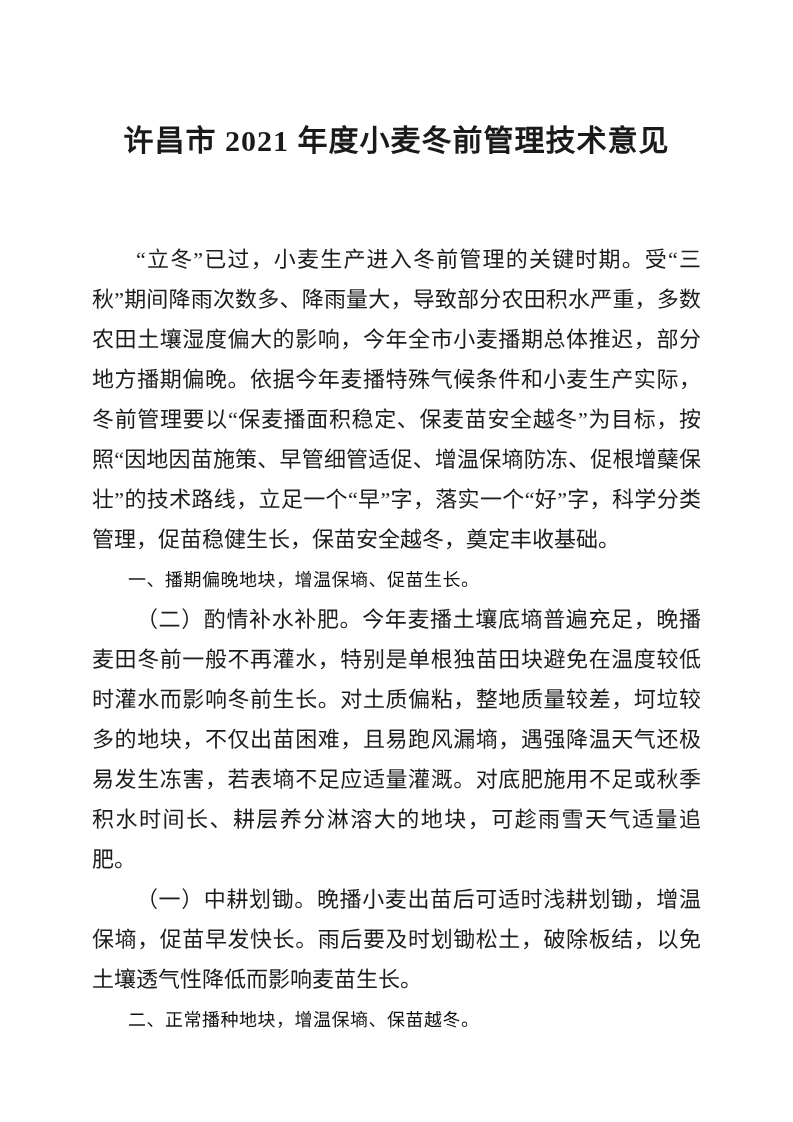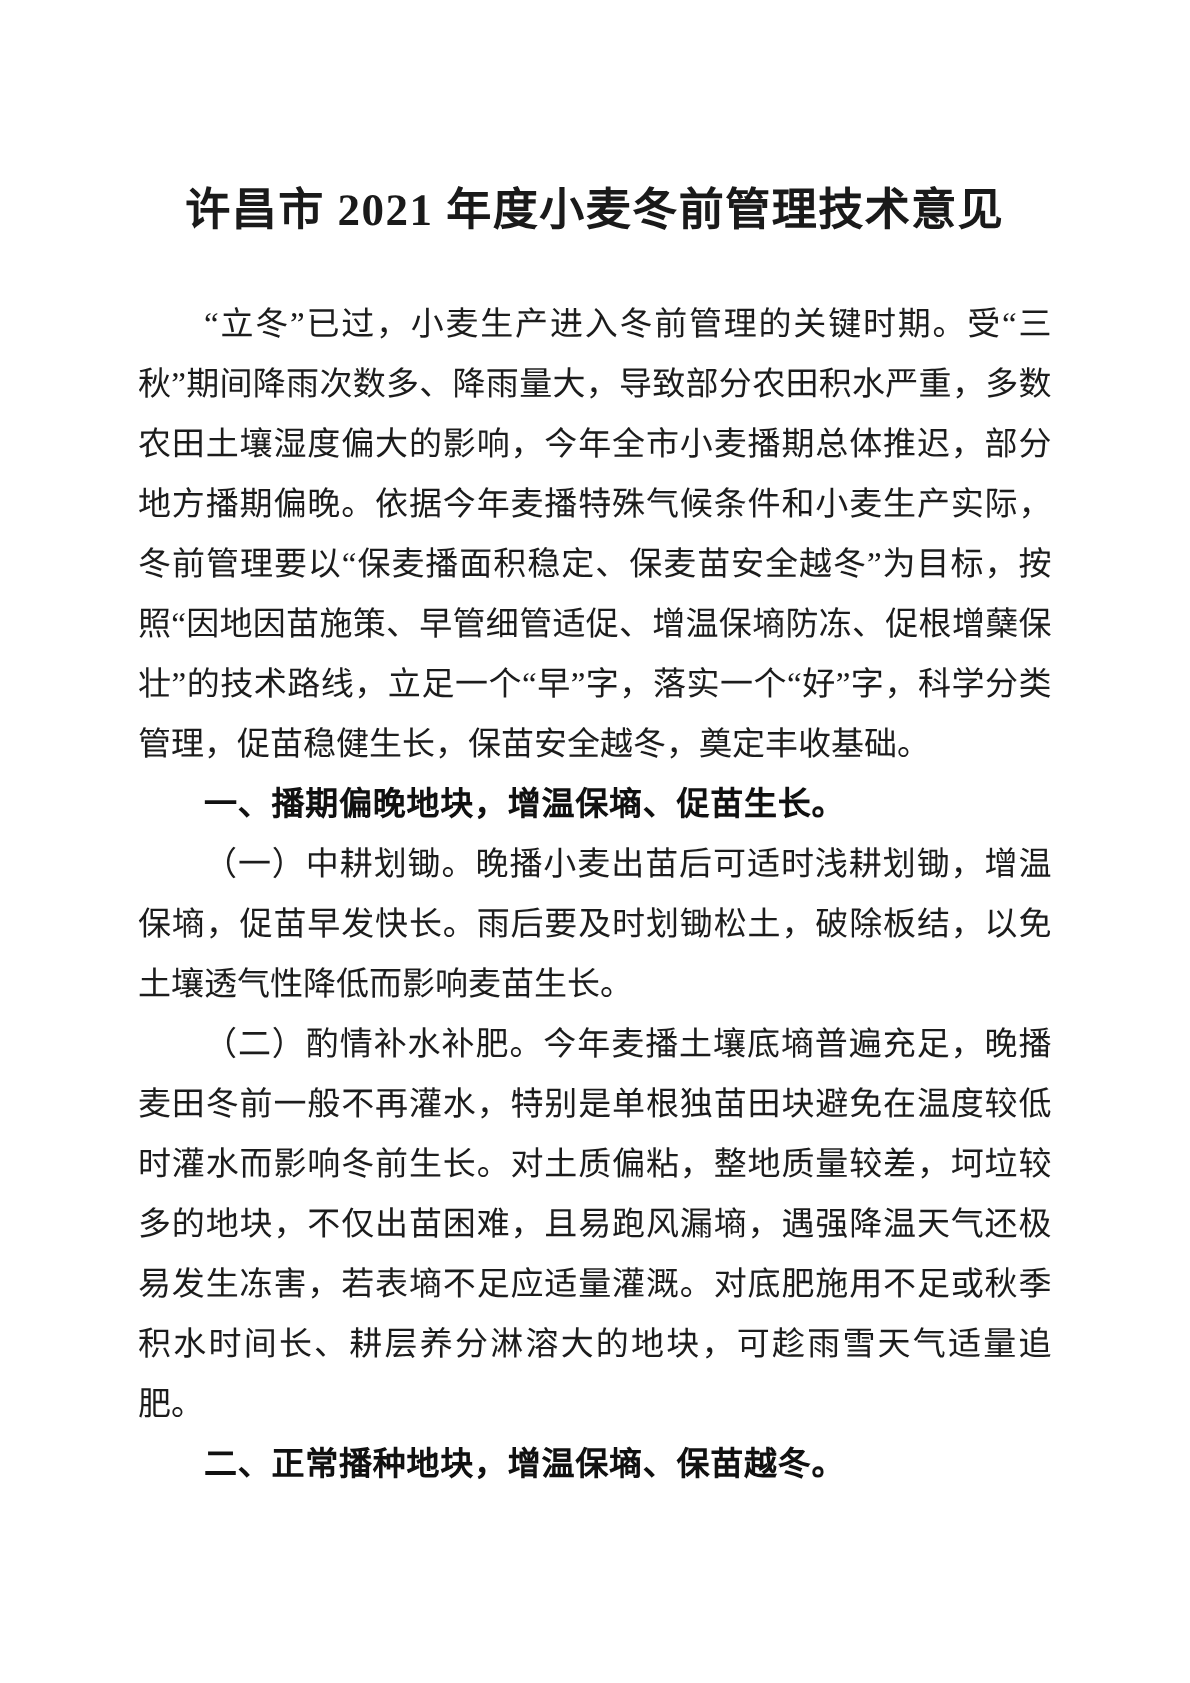--- a/index.html
+++ b/index.html
@@ -21,53 +21,53 @@
     margin: 120px 70px 0 70px;
     text-align: center;
     font-size: 30px;
     line-height: 42px;
     font-weight: bold;
     letter-spacing: 1px;
     color: #1a1a1a;
     font-family: "Liberation Serif", serif;
   }
   .doc-body {
-    margin: 34px 92px 0 92px;
+    margin: 78px 92px 0 92px;
   }
   .para {
     margin: 0;
     font-size: 22px;
     line-height: 40px;
     text-align: justify;
     text-justify: inter-character;
     text-indent: 2em;
     color: #1c1c1c;
     font-family: "Liberation Serif", serif;
   }
   .heading {
     margin: 0;
-    font-size: 22px;
+    font-size: 18px;
     line-height: 40px;
     text-indent: 2em;
-    font-weight: bold;
+    font-weight: normal;
     color: #111111;
     font-family: "Liberation Sans", sans-serif;
     letter-spacing: 0.5px;
   }
 </style>
 </head>
 <body>
 
 <div class="page">
   <h1 class="doc-title">许昌市 2021 年度小麦冬前管理技术意见</h1>
 
   <div class="doc-body">
     <p class="para">“立冬”已过，小麦生产进入冬前管理的关键时期。受“三秋”期间降雨次数多、降雨量大，导致部分农田积水严重，多数农田土壤湿度偏大的影响，今年全市小麦播期总体推迟，部分地方播期偏晚。依据今年麦播特殊气候条件和小麦生产实际，冬前管理要以“保麦播面积稳定、保麦苗安全越冬”为目标，按照“因地因苗施策、早管细管适促、增温保墒防冻、促根增蘖保壮”的技术路线，立足一个“早”字，落实一个“好”字，科学分类管理，促苗稳健生长，保苗安全越冬，奠定丰收基础。</p>
 
     <p class="heading">一、播期偏晚地块，增温保墒、促苗生长。</p>
 
+    <p class="para">（二）酌情补水补肥。今年麦播土壤底墒普遍充足，晚播麦田冬前一般不再灌水，特别是单根独苗田块避免在温度较低时灌水而影响冬前生长。对土质偏粘，整地质量较差，坷垃较多的地块，不仅出苗困难，且易跑风漏墒，遇强降温天气还极易发生冻害，若表墒不足应适量灌溉。对底肥施用不足或秋季积水时间长、耕层养分淋溶大的地块，可趁雨雪天气适量追肥。</p>
+
     <p class="para">（一）中耕划锄。晚播小麦出苗后可适时浅耕划锄，增温保墒，促苗早发快长。雨后要及时划锄松土，破除板结，以免土壤透气性降低而影响麦苗生长。</p>
-
-    <p class="para">（二）酌情补水补肥。今年麦播土壤底墒普遍充足，晚播麦田冬前一般不再灌水，特别是单根独苗田块避免在温度较低时灌水而影响冬前生长。对土质偏粘，整地质量较差，坷垃较多的地块，不仅出苗困难，且易跑风漏墒，遇强降温天气还极易发生冻害，若表墒不足应适量灌溉。对底肥施用不足或秋季积水时间长、耕层养分淋溶大的地块，可趁雨雪天气适量追肥。</p>
 
     <p class="heading">二、正常播种地块，增温保墒、保苗越冬。</p>
   </div>
 </div>
 
 </body></html>

